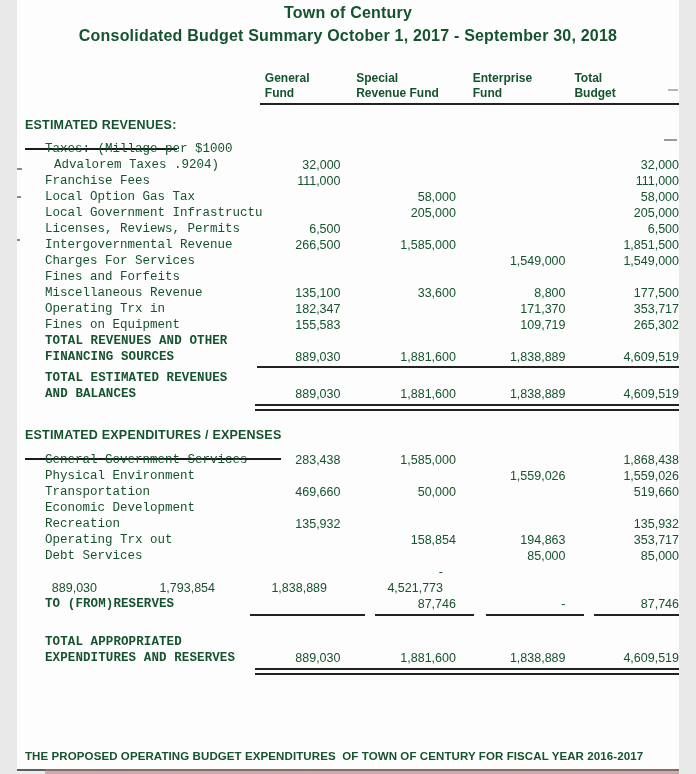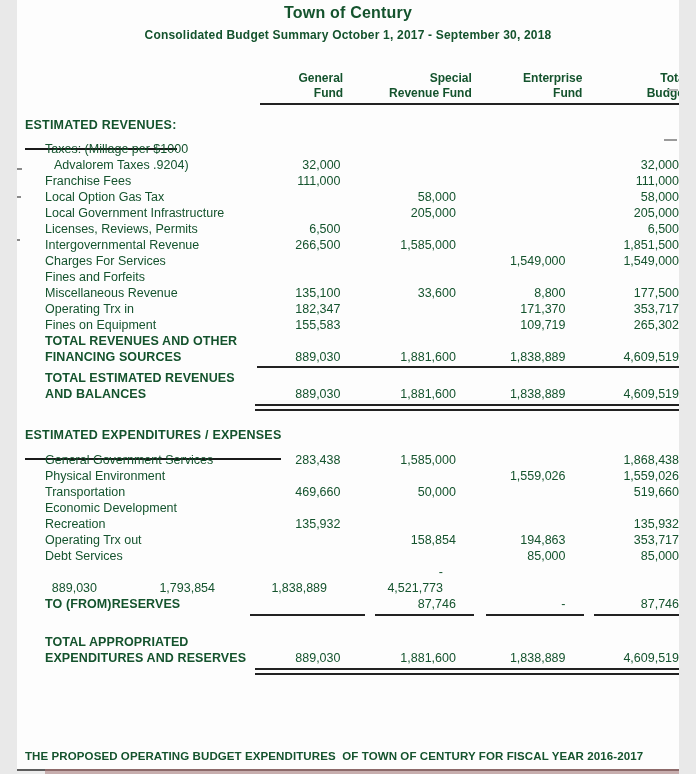--- a/index.html
+++ b/index.html
@@ -6,42 +6,42 @@
   .page{
     position:relative;
     width:662px;height:774px;
     background:#fdfdfd;
     font-family:"Liberation Sans",sans-serif;
     color:#14532d;
     overflow:hidden;
     margin:0 auto;
   }
   .title{margin:3px 0 0 0;text-align:center;font-weight:bold;font-size:16px;line-height:19px;letter-spacing:.2px;}
-  .subtitle{margin-top:4px;text-align:center;font-weight:bold;font-size:12px;line-height:19px;letter-spacing:.2px;}
+  .subtitle{margin-top:4px;text-align:center;font-weight:bold;font-size:16px;line-height:19px;letter-spacing:.2px;}
 
   
   .col-headers{display:flex;margin-top:26px;font-weight:bold;font-size:12px;line-height:15px;}
   .col-headers .spacer{width:250px;}
-  .col-headers .hc{text-align:right;white-space:nowrap;}
+  .col-headers .hc{text-align:left;white-space:nowrap;}
   .col-headers .h1{width:80px;transform:translateX(3px);}
   .col-headers .h2{width:118px;transform:translateX(16px);}
   .col-headers .h3{width:112px;transform:translateX(17px);}
   .col-headers .h4{width:116px;transform:translateX(9px);}
   .header-rule{margin:2px 0 0 243px;width:449px;height:2px;background:#222;}
 
   
   .section-heading{margin:13px 0 0 8px;font-size:12.5px;font-weight:bold;}
   .section-heading span{border-bottom:2px solid #1b1b1b;padding-bottom:16px;letter-spacing:.2px;}
   .rows{margin-top:9px;}
   .rows.exp{margin-top:10px;}
   .section-heading.exp{margin-top:17px;}
 
   
   .row{display:flex;height:16px;line-height:16px;font-size:12.5px;}
-  .row .lbl{width:250px;padding-left:28px;box-sizing:border-box;white-space:nowrap;overflow:hidden;}
+  .row .lbl{width:250px;padding-left:28px;box-sizing:border-box;white-space:nowrap;overflow:hidden;font-family:Liberation Mono, monospace;}
   .row .lbl.ind2{padding-left:37px;}
   .row.bold-label .lbl{font-weight:bold;letter-spacing:.1px;}
   .row .c{text-align:right;white-space:nowrap;}
   .row .c1{width:80px;}
   .row .c2{width:118px;}
   .row .c3{width:112px;}
   .row .c4{width:116px;}
 
   
   .rule-single{margin:1px 0 2px 240px;width:454px;height:2px;background:#222;}

